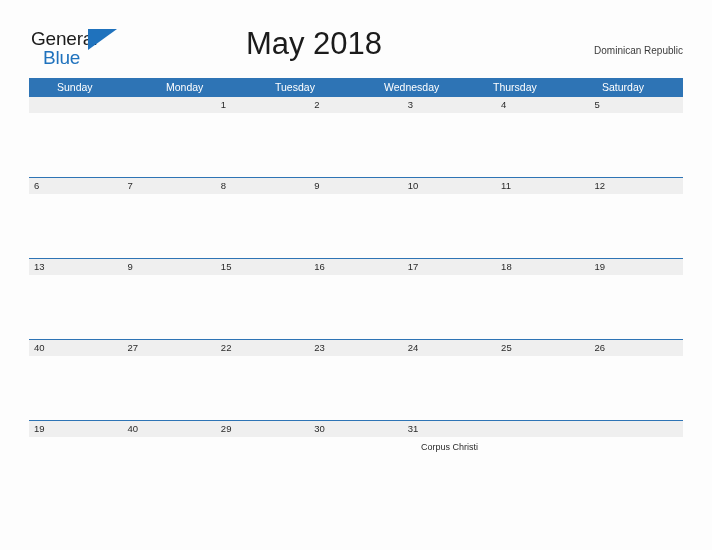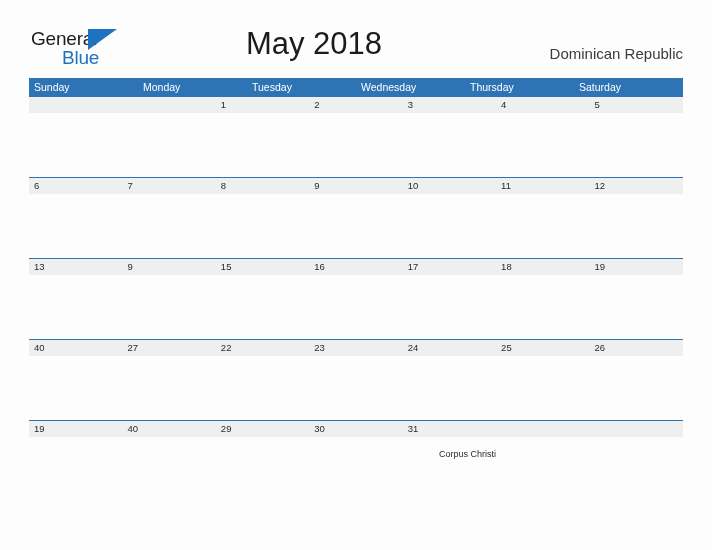--- a/index.html
+++ b/index.html
@@ -40,21 +40,21 @@
     left: 0;
     top: 0;
     font-size: 19px;
     color: #1b1b1b;
     letter-spacing: -0.2px;
     line-height: 22px;
     white-space: nowrap;
   }
   .logo-blue {
     position: absolute;
-    left: 31px;
+    left: 12px;
     top: 19px;
     font-size: 19px;
     color: #1f72bd;
     letter-spacing: -0.2px;
     line-height: 22px;
     white-space: nowrap;
   }
   .logo-flag {
     position: absolute;
     left: 57px;
@@ -71,21 +71,21 @@
     text-align: center;
     font-size: 31px;
     color: #1b1b1b;
     letter-spacing: 0px;
   }
 
   .cal-region {
     position: absolute;
     right: 29px;
     top: 45px;
-    font-size: 15px;
+    font-size: 10px;
     color: #3b3b3b;
     white-space: nowrap;
   }
 
   
   .cal {
     position: absolute;
     left: 29px;
     top: 78px;
     width: 654px;
@@ -98,20 +98,21 @@
   }
   .dow {
     flex: 1 1 0;
     font-size: 10.5px;
     color: #ffffff;
     line-height: 18px;
     padding-left: 5px;
     box-sizing: border-box;
     white-space: nowrap;
     overflow: hidden;
+    margin-left: 23px;
   }
 
   .week {
     width: 100%;
   }
   .week-dates {
     display: flex;
     width: 100%;
     height: 16px;
     background: #efefef;
@@ -128,22 +129,22 @@
   }
   .week-body {
     display: flex;
     width: 100%;
     height: 64px;
     background: #fdfdfd;
   }
   .daybody {
     flex: 1 1 0;
     box-sizing: border-box;
-    padding-top: 11px;
-    text-align: right;
+    padding-top: 4px;
+    text-align: center;
   }
   .event {
     font-size: 9px;
     color: #2a2a2a;
     line-height: 12px;
     display: block;
   }
   .week:last-child .week-body {
     height: 62px;
   }

